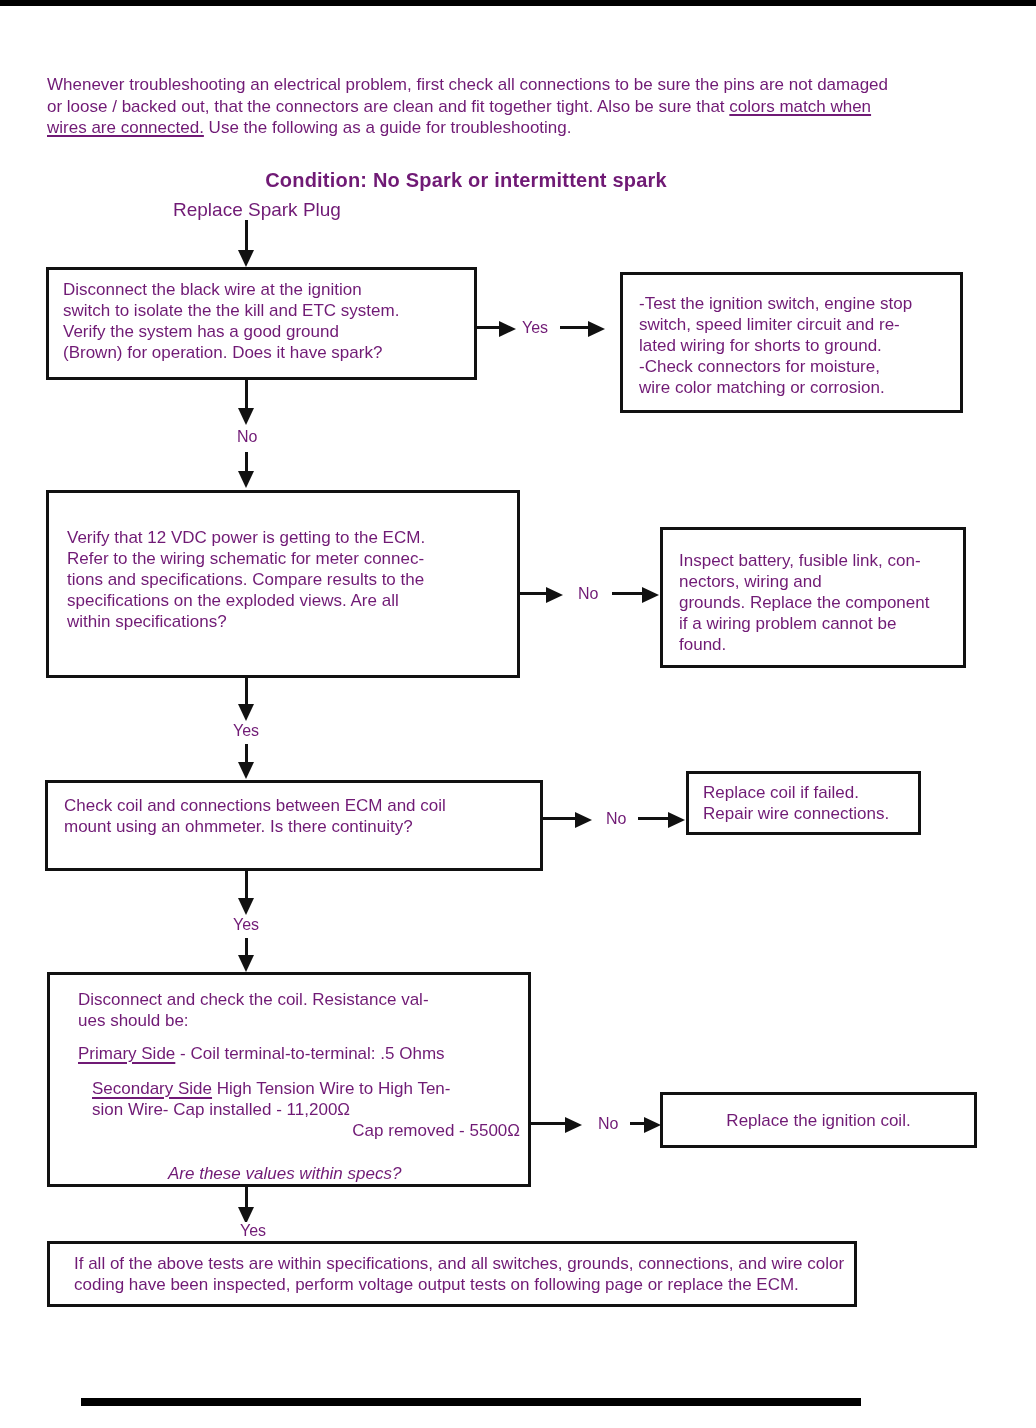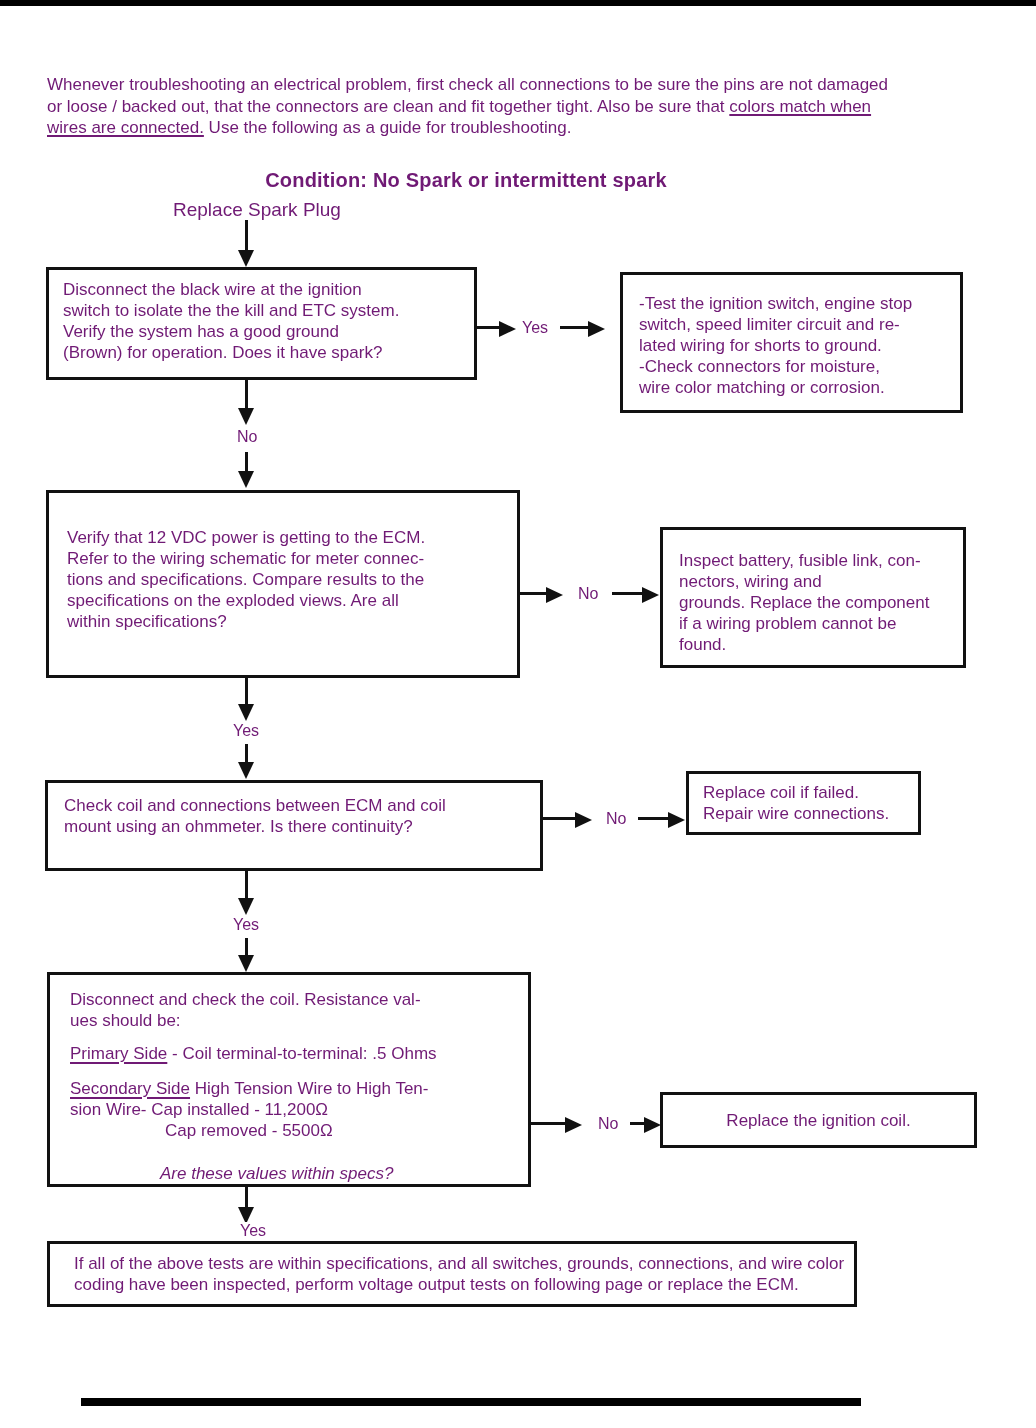--- a/index.html
+++ b/index.html
@@ -122,27 +122,27 @@
     <div class="preline">Replace coil if failed.
 Repair wire connections.</div>
   </div>
 
   <div class="abs vseg" style="left:245px;top:871px;height:27px;"></div>
   <div class="abs head-down" style="left:238px;top:898px;"></div>
   <div class="abs branch-label" style="left:233px;top:916px;">Yes</div>
   <div class="abs vseg" style="left:245px;top:938px;height:18px;"></div>
   <div class="abs head-down" style="left:238px;top:955px;"></div>
 
-  <div class="abs fbox" style="left:47px;top:972px;width:484px;height:215px;padding:14px 8px 0 20px;">
+  <div class="abs fbox" style="left:47px;top:972px;width:484px;height:215px;padding:14px 8px 0 28px;">
     <p class="b4p preline">Disconnect and check the coil.  Resistance val-
 ues should be:</p>
     <p class="b4p" style="margin-top:12px;"><span class="u2">Primary Side</span><span> - Coil terminal-to-terminal: .5 Ohms</span></p>
-    <p class="b4p preline" style="margin-top:14px;"><span class="u2">Secondary Side</span><span class="preline"> High Tension Wire to High Ten-
+    <p class="b4p preline" style="margin-top:14px;margin-left:14px;"><span class="u2">Secondary Side</span><span class="preline"> High Tension Wire to High Ten-
 sion Wire- Cap installed - 11,200Ω</span></p>
-    <p class="b4p" style="margin-left:95px;">Cap removed - 5500Ω</p>
+    <p class="b4p" style="margin-left:95px;text-align:right;">Cap removed - 5500Ω</p>
     <p class="b4p" style="margin-top:22px;margin-left:90px;font-style:italic;">Are these values within specs?</p>
   </div>
 
   <div class="abs hseg" style="left:531px;top:1122px;width:34px;"></div>
   <div class="abs head-right" style="left:565px;top:1117px;"></div>
   <div class="abs branch-label" style="left:598px;top:1115px;">No</div>
   <div class="abs hseg" style="left:630px;top:1122px;width:14px;"></div>
   <div class="abs head-right" style="left:644px;top:1117px;"></div>
 
   <div class="abs fbox" style="left:660px;top:1092px;width:317px;height:56px;padding:15px 0 0 0;text-align:center;">

